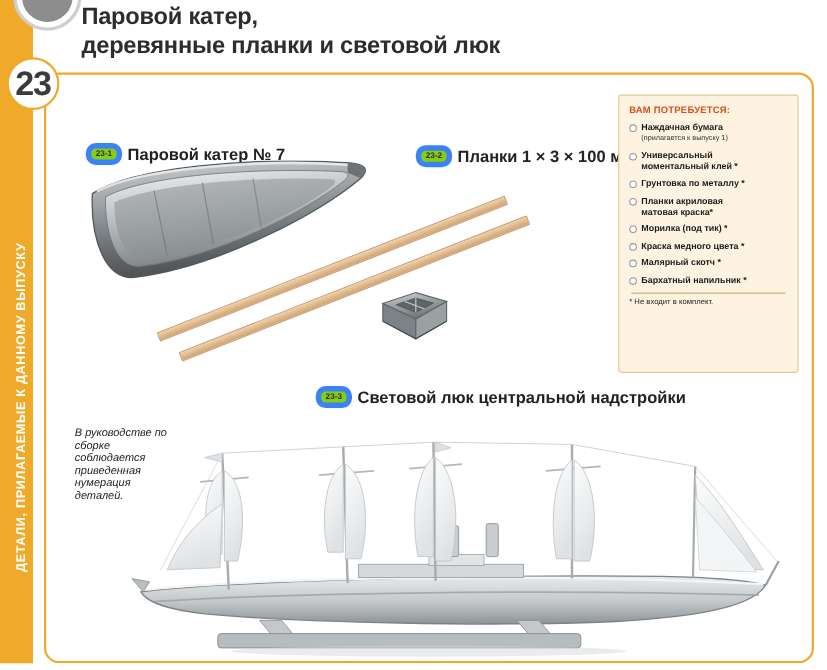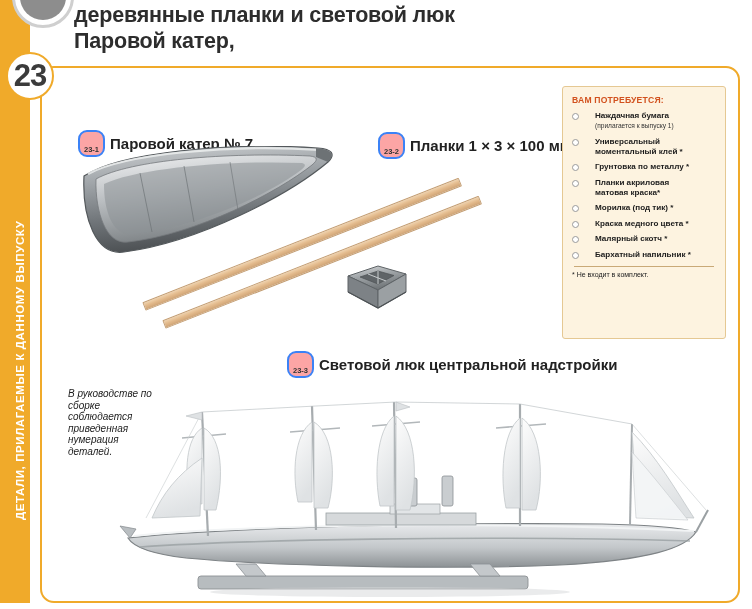--- a/index.html
+++ b/index.html
@@ -78,28 +78,28 @@
     border-radius:14px;
   }
 
   
   .part-label {
     position:absolute;
     display:flex; align-items:center; gap:5px;
     white-space:nowrap;
   }
   .part-num {
-    border:2px solid #3b82f6;
+    border:5px solid #3b82f6;
     border-radius:9px;
     font-size:7.5px;
     font-weight:bold;
     color:#333;
-    padding:13px 4px 1px 4px;
+    padding:0 4px 1px 4px;
     line-height:9px;
-    background:#fca5a5;
+    background:#84cc16;
   }
   .part-text {
     font-size:15px;
     font-weight:bold;
     color:#222;
   }
 
   #label-boat   { left:78px;  top:130px; }
   #label-planks { left:378px; top:132px; }
   #label-hatch  { left:287px; top:351px; }
@@ -114,21 +114,21 @@
     padding:8px 9px 6px 9px;
   }
   #req-title {
     color:#d2511e;
     font-size:8.6px;
     font-weight:bold;
     letter-spacing:0.2px;
     margin-bottom:6px;
   }
   .req-item {
-    display:flex; align-items:flex-start; gap:16px;
+    display:flex; align-items:flex-start; gap:4px;
     margin-bottom:5.5px;
   }
   .req-bullet {
     flex:0 0 auto;
     width:7px; height:7px; border-radius:50%;
     border:1px solid #9a9a9a; background:#fff;
     margin-top:2px;
   }
   .req-text {
     font-size:8.1px;
@@ -188,22 +188,22 @@
 <div id="left-bar">
   <div id="left-bar-label">ДЕТАЛИ, ПРИЛАГАЕМЫЕ К ДАННОМУ ВЫПУСКУ</div>
 </div>
 
 <div id="corner-logo"></div>
 <div id="corner-logo-inner"></div>
 
 <div id="issue-badge">23</div>
 
 <div id="title-block">
+  <div class="title-line">Паровой катер,</div>
   <div class="title-line">деревянные планки и световой люк</div>
-  <div class="title-line">Паровой катер,</div>
 </div>
 
 <div id="content-panel"></div>
 
 <div class="part-label" id="label-boat">
   <span class="part-num">23-1</span>
   <span class="part-text">Паровой катер № 7</span>
 </div>
 
 <div class="part-label" id="label-planks">

